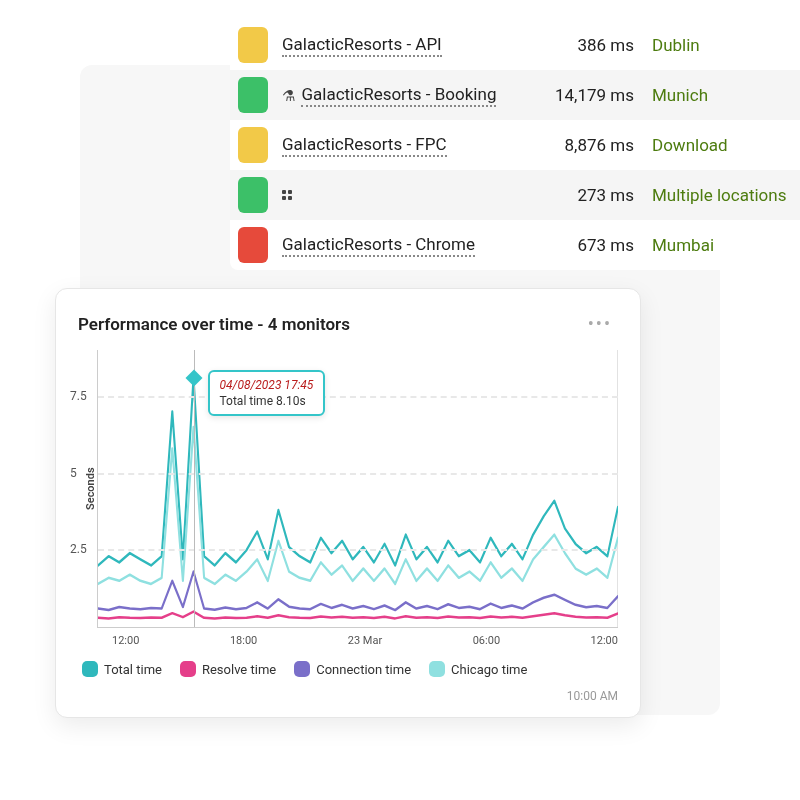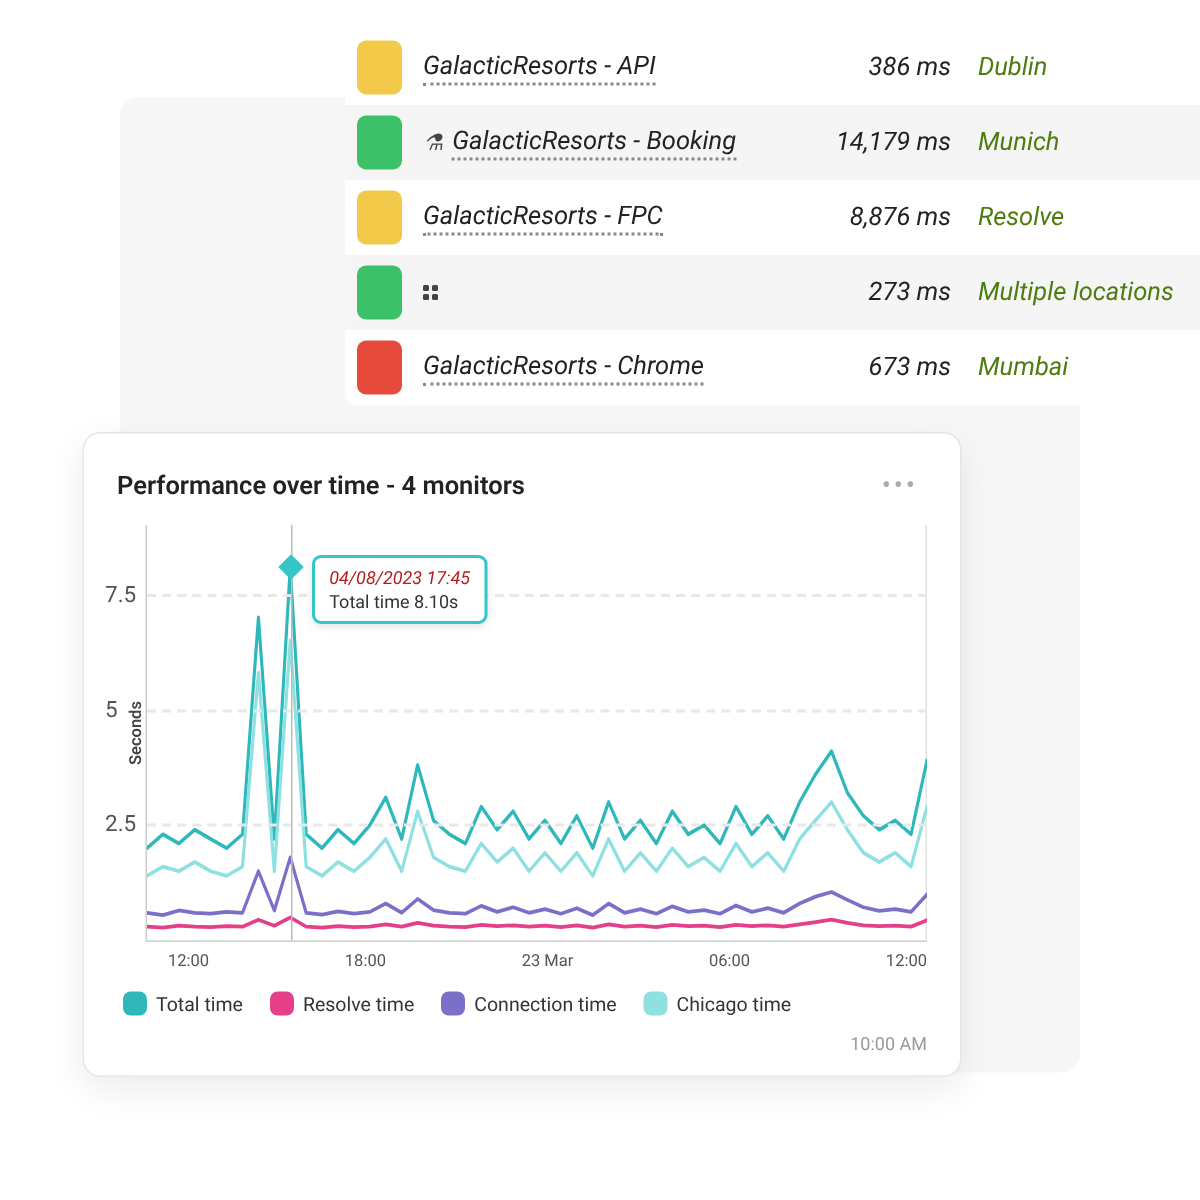--- a/index.html
+++ b/index.html
@@ -30,21 +30,20 @@
     overflow: hidden;
   }
   .row {
     display: grid;
     grid-template-columns: 44px 260px 110px 1fr;
     align-items: center;
     height: 50px;
     padding: 0 8px 0 8px;
     font-size: 17px;
     color: #222;
-    font-style: italic;
   }
   .row.alt { background: #f5f5f5; }
   .status {
     width: 30px;
     height: 36px;
     border-radius: 6px;
   }
   .yellow { background: #f2c948; }
   .green  { background: #3cc068; }
   .red    { background: #e64a3b; }
@@ -108,21 +107,21 @@
     border-right: 1px solid #e2e2e2;
   }
   .grid-line {
     position: absolute;
     left: 0; right: 0;
     border-top: 2px dashed #e8e8e8;
   }
   .ytick {
     position: absolute;
     left: -28px;
-    font-size: 15px;
+    font-size: 12px;
     color: #555;
     transform: translateY(-50%);
     text-align: center;
   }
   .xtick-row {
     display: flex;
     justify-content: space-between;
     font-size: 11px;
     color: #555;
     padding: 6px 0 0 34px;
@@ -194,21 +193,21 @@
     </div>
     <div class="time-cell">14,179 ms</div>
     <div class="loc-cell">Munich</div>
   </div>
   <div class="row">
     <div class="status yellow"></div>
     <div class="name-cell">
       <span class="name-link">GalacticResorts - FPC</span>
     </div>
     <div class="time-cell">8,876 ms</div>
-    <div class="loc-cell">Resolve</div>
+    <div class="loc-cell">Download</div>
   </div>
   <div class="row alt">
     <div class="status green"></div>
     <div class="name-cell">
       <span class="grid-icon">
           <i></i>
           <i></i>
           <i></i>
           <i></i>
         </span>

